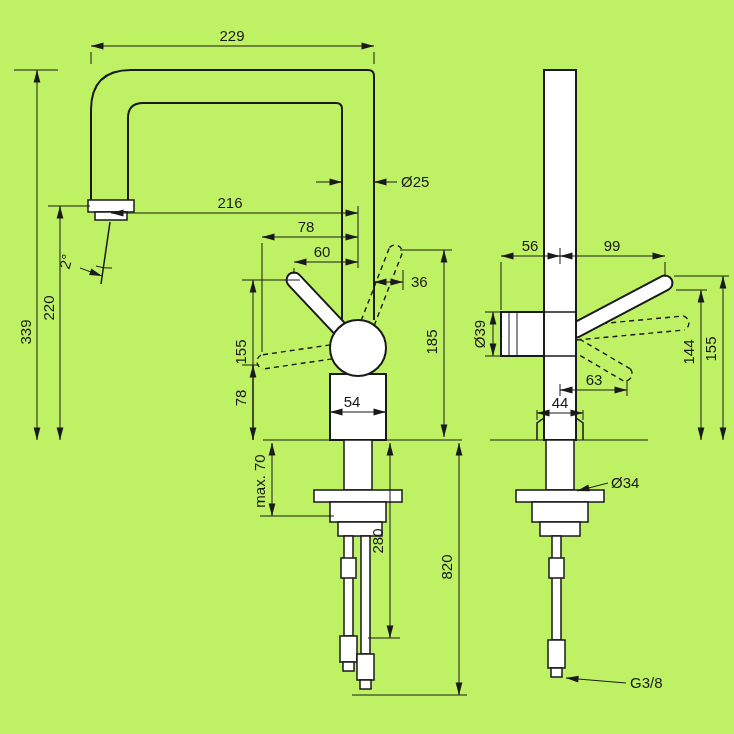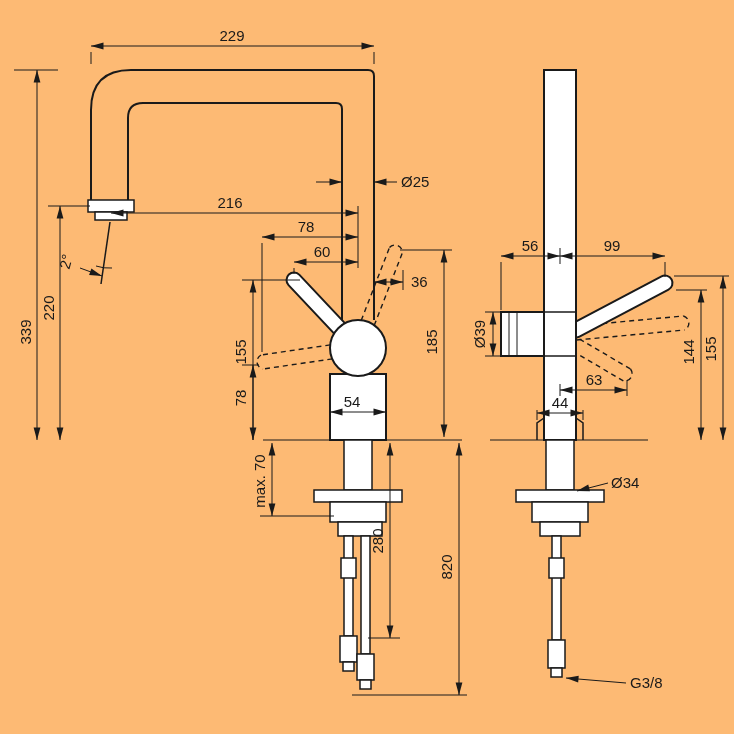--- a/index.html
+++ b/index.html
@@ -1,16 +1,16 @@
 <!DOCTYPE html>
 <html><head>
 <meta charset="utf-8">
 <style>
   html,body{margin:0;padding:0;background:#ffffff;}
-  .stage{width:734px;height:734px;background:#fdba74;position:relative;overflow:hidden;}
+  .stage{width:734px;height:734px;background:#bef264;position:relative;overflow:hidden;}
   svg{display:block;}
   .ol   {fill:none;stroke:#1a1a1a;stroke-width:2;stroke-linejoin:round;}
   .olw  {fill:#ffffff;stroke:#1a1a1a;stroke-width:2;}
   .hw   {fill:#ffffff;stroke:#1a1a1a;stroke-width:1.5;}
   .jl   {stroke:#1a1a1a;stroke-width:1.5;fill:none;}
   .dline{stroke:#1a1a1a;stroke-width:1;fill:none;}
   .ext  {stroke:#1a1a1a;stroke-width:1;fill:none;}
   .dash {fill:none;stroke:#1a1a1a;stroke-width:1.4;stroke-dasharray:5 4;}
   .lever-b{stroke:#1a1a1a;stroke-width:17;stroke-linecap:round;fill:none;}
   .lever-w{stroke:#ffffff;stroke-width:13;stroke-linecap:round;fill:none;}

